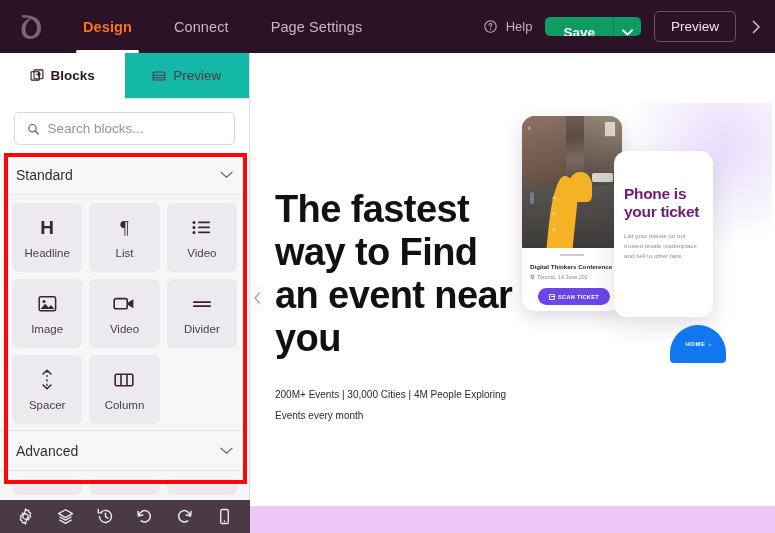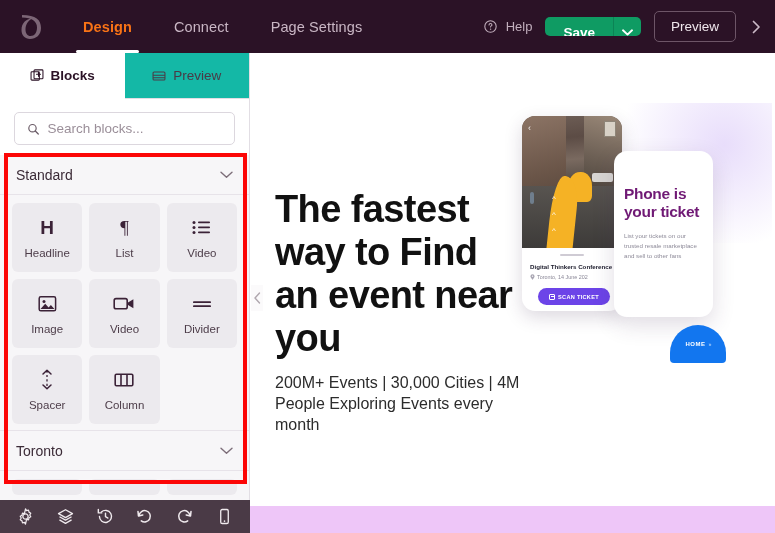--- a/index.html
+++ b/index.html
@@ -133,21 +133,21 @@
   .hero {
     position: absolute; left: 0; top: 0; width: 525px; height: 453px;
     background: #ffffff;
   }
   .hero-text { position: absolute; left: 25px; top: 135px; width: 245px; }
   .hero-title {
     font-size: 38px; line-height: 43px; font-weight: bold; color: #111111;
     letter-spacing: -0.6px;
   }
   .hero-sub {
-    margin-top: 12px; font-size: 16px; line-height: 21px; color: #2c2c2c;
+    margin-top: 24px; font-size: 10px; line-height: 21px; color: #2c2c2c;
   }
 
   
   .hero-art { position: absolute; left: 272px; top: 50px; width: 250px; height: 320px; }
   .art-glow {
     position: absolute; right: 0; top: 0; width: 160px; height: 140px;
     background: radial-gradient(circle at 70% 30%, #e8ddfb 0%, rgba(255,255,255,0) 70%);
   }
   .phone-card {
     position: absolute; left: 0px; top: 13px; width: 100px; height: 195px;
@@ -405,21 +405,21 @@
             <svg width="20" height="16" viewBox="0 0 20 16">
               <rect x="1.2" y="2.2" width="17.6" height="11.6" rx="1.2" fill="none" stroke="#3b2237" stroke-width="1.6"></rect>
               <path d="M7 2.2 V13.8 M13 2.2 V13.8" stroke="#3b2237" stroke-width="1.6"></path>
             </svg>
           </span>
           <span class="tlabel">Column</span>
         </div>
       </div>
 
       <div class="group-header" style="border-top:1px solid #e7e3e9;">
-        <span>Toronto</span>
+        <span>Advanced</span>
         <span class="chev">
           <svg width="13" height="8" viewBox="0 0 13 8">
               <path d="M1 1.3 L6.5 6.3 L12 1.3" fill="none" stroke="#7d6e79" stroke-width="1.4" stroke-linecap="round" stroke-linejoin="round"></path>
             </svg>
         </span>
       </div>
 
       <div class="tile-grid cut">
         <div class="tile cut"></div>
         <div class="tile cut"></div>

